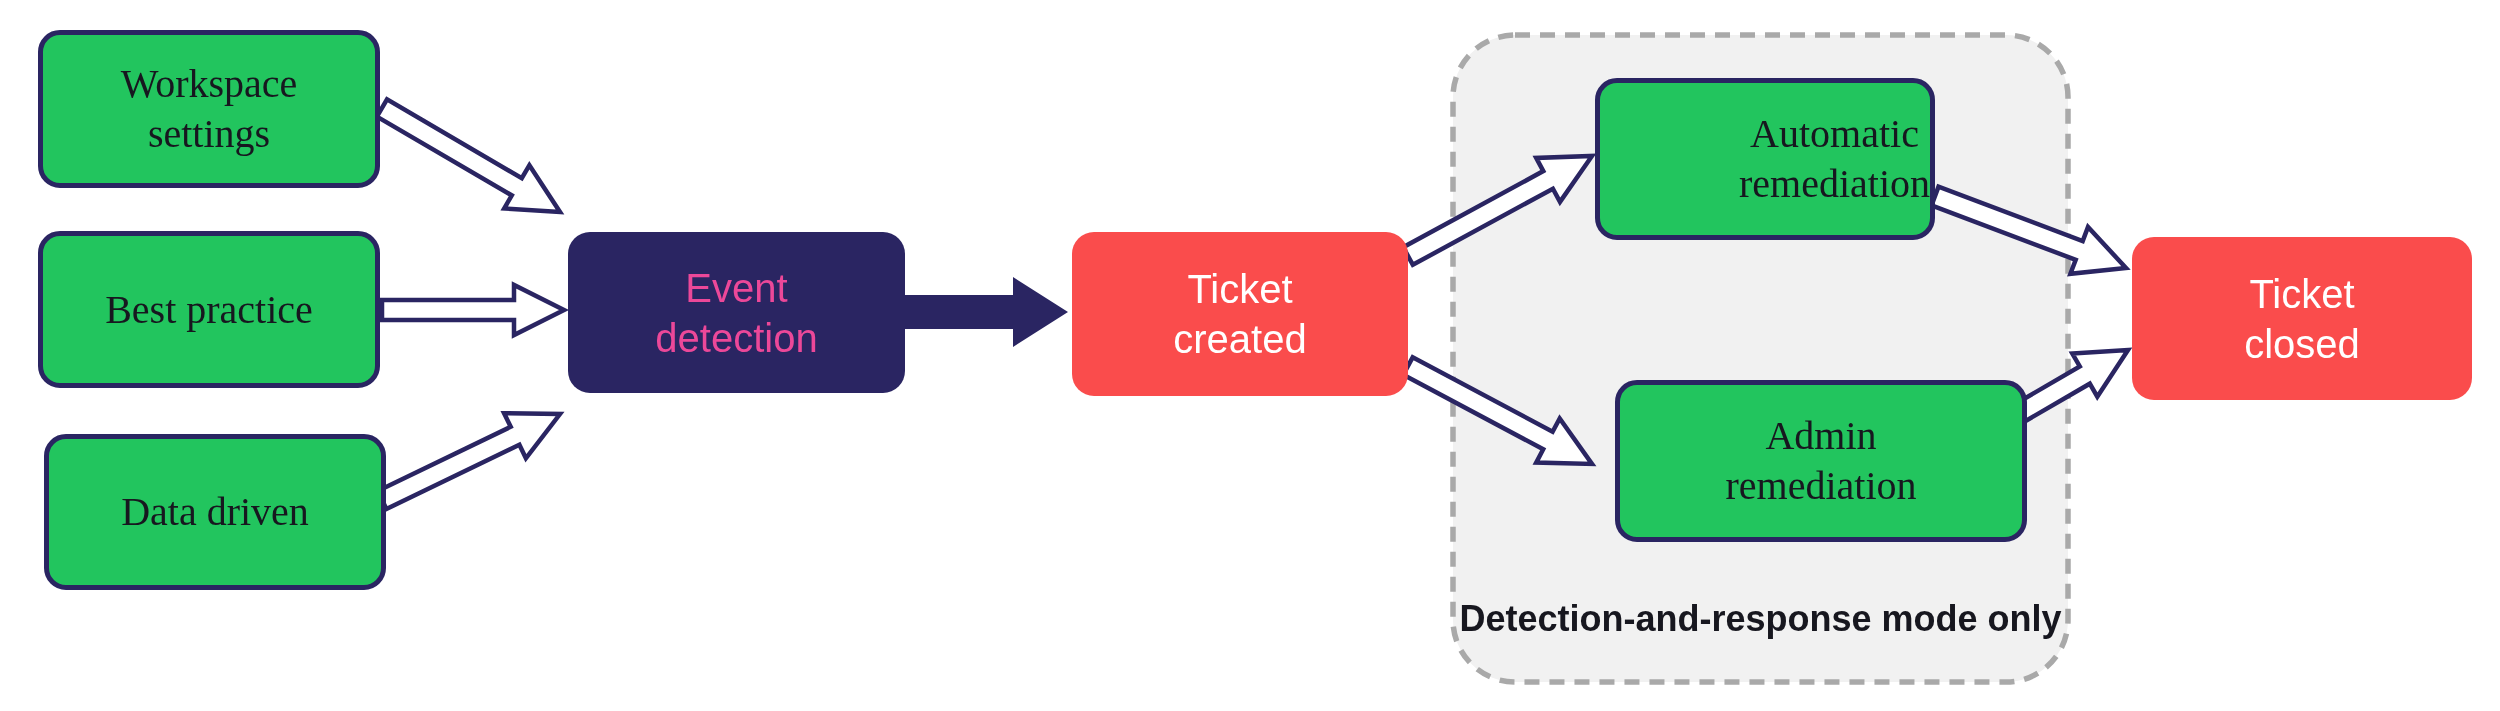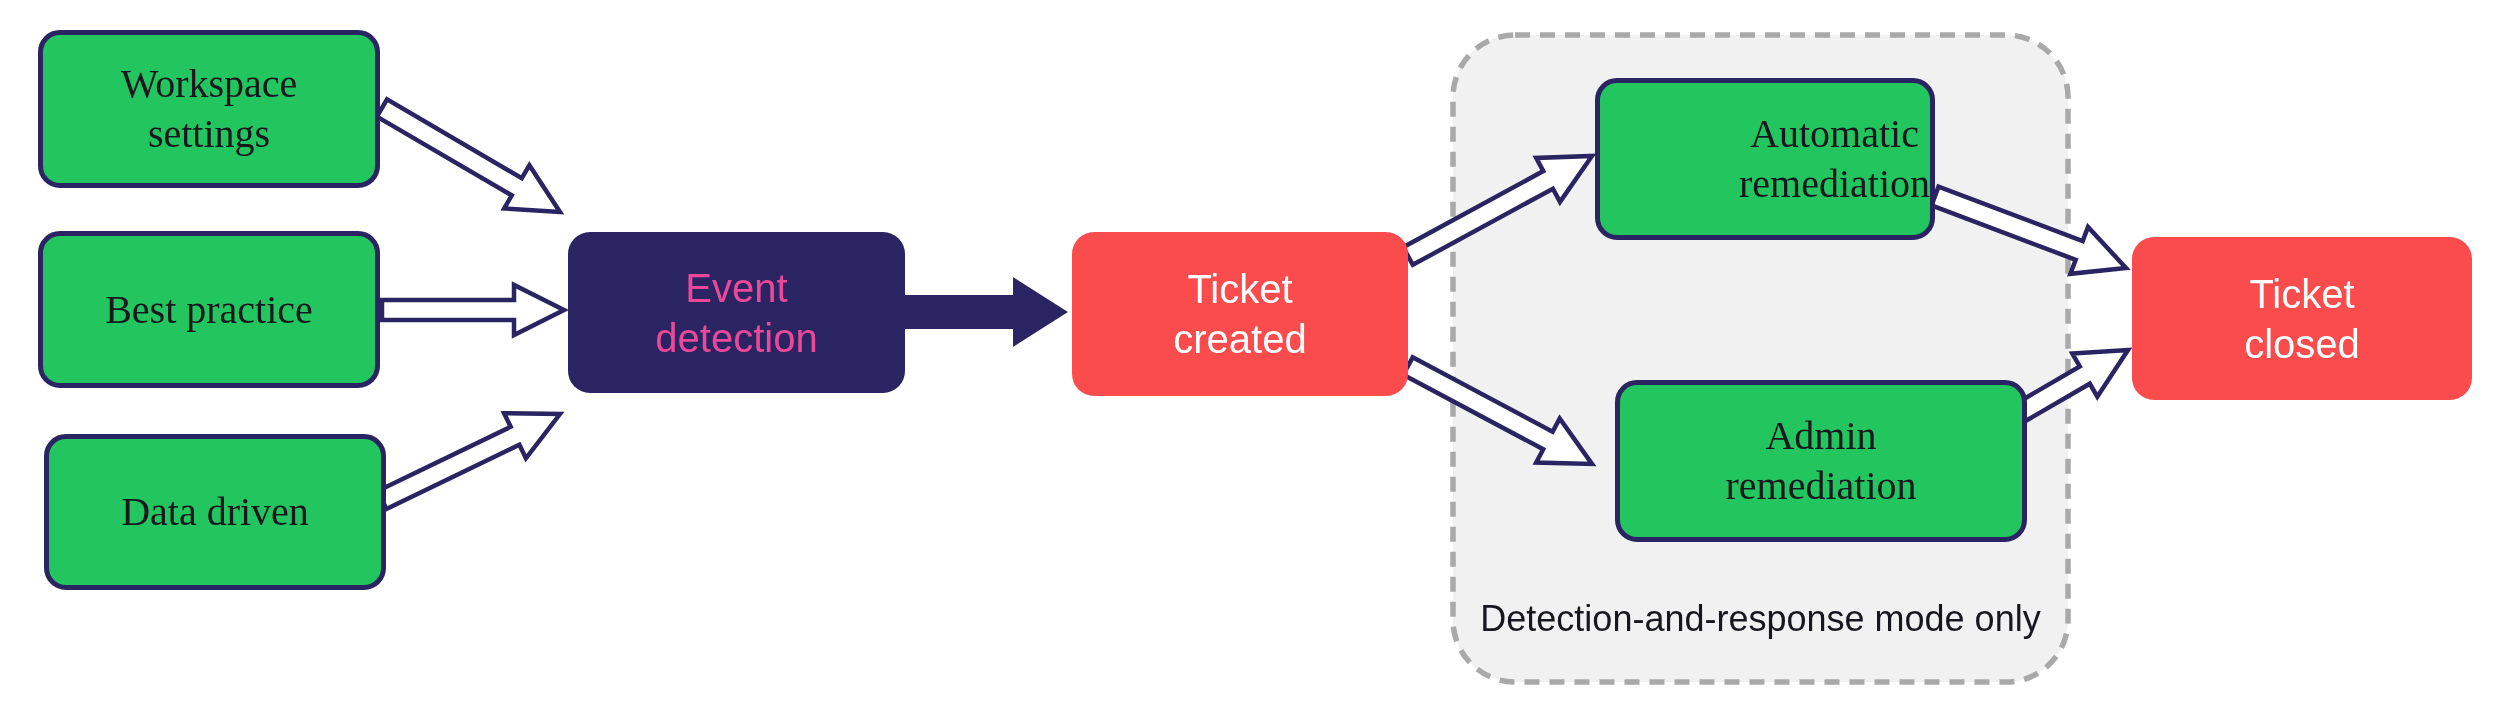--- a/index.html
+++ b/index.html
@@ -21,21 +21,21 @@
     z-index:3;
   }
   .node span{white-space:pre-line;}
   .node--outline{background:#22c55e;border:5.5px solid #2A2562;color:#17171F;font-family:Liberation Serif, serif;}
   .node--navy{background:#2A2562;color:#ec4899;}
   .node--red{background:#FA4C4C;color:#ffffff;align-items:center;}
   .group-caption{
     position:absolute;
     left:1453px;top:598px;width:615px;
     text-align:center;
-    font-size:36px;font-weight:400;color:#17171F;
+    font-size:36px;font-weight:700;color:#17171F;
     z-index:3;
   }
   svg{display:block;}
   .arrow-outline{fill:#ffffff;stroke:#2A2562;stroke-width:4.5;stroke-linejoin:miter;}
   .arrow-solid{fill:#2A2562;stroke:none;}
   .group-rect{fill:#F1F1F1;stroke:#A9A9A9;stroke-width:5.5;stroke-dasharray:15 10;}
 </style>
 </head>
 <body>
 

